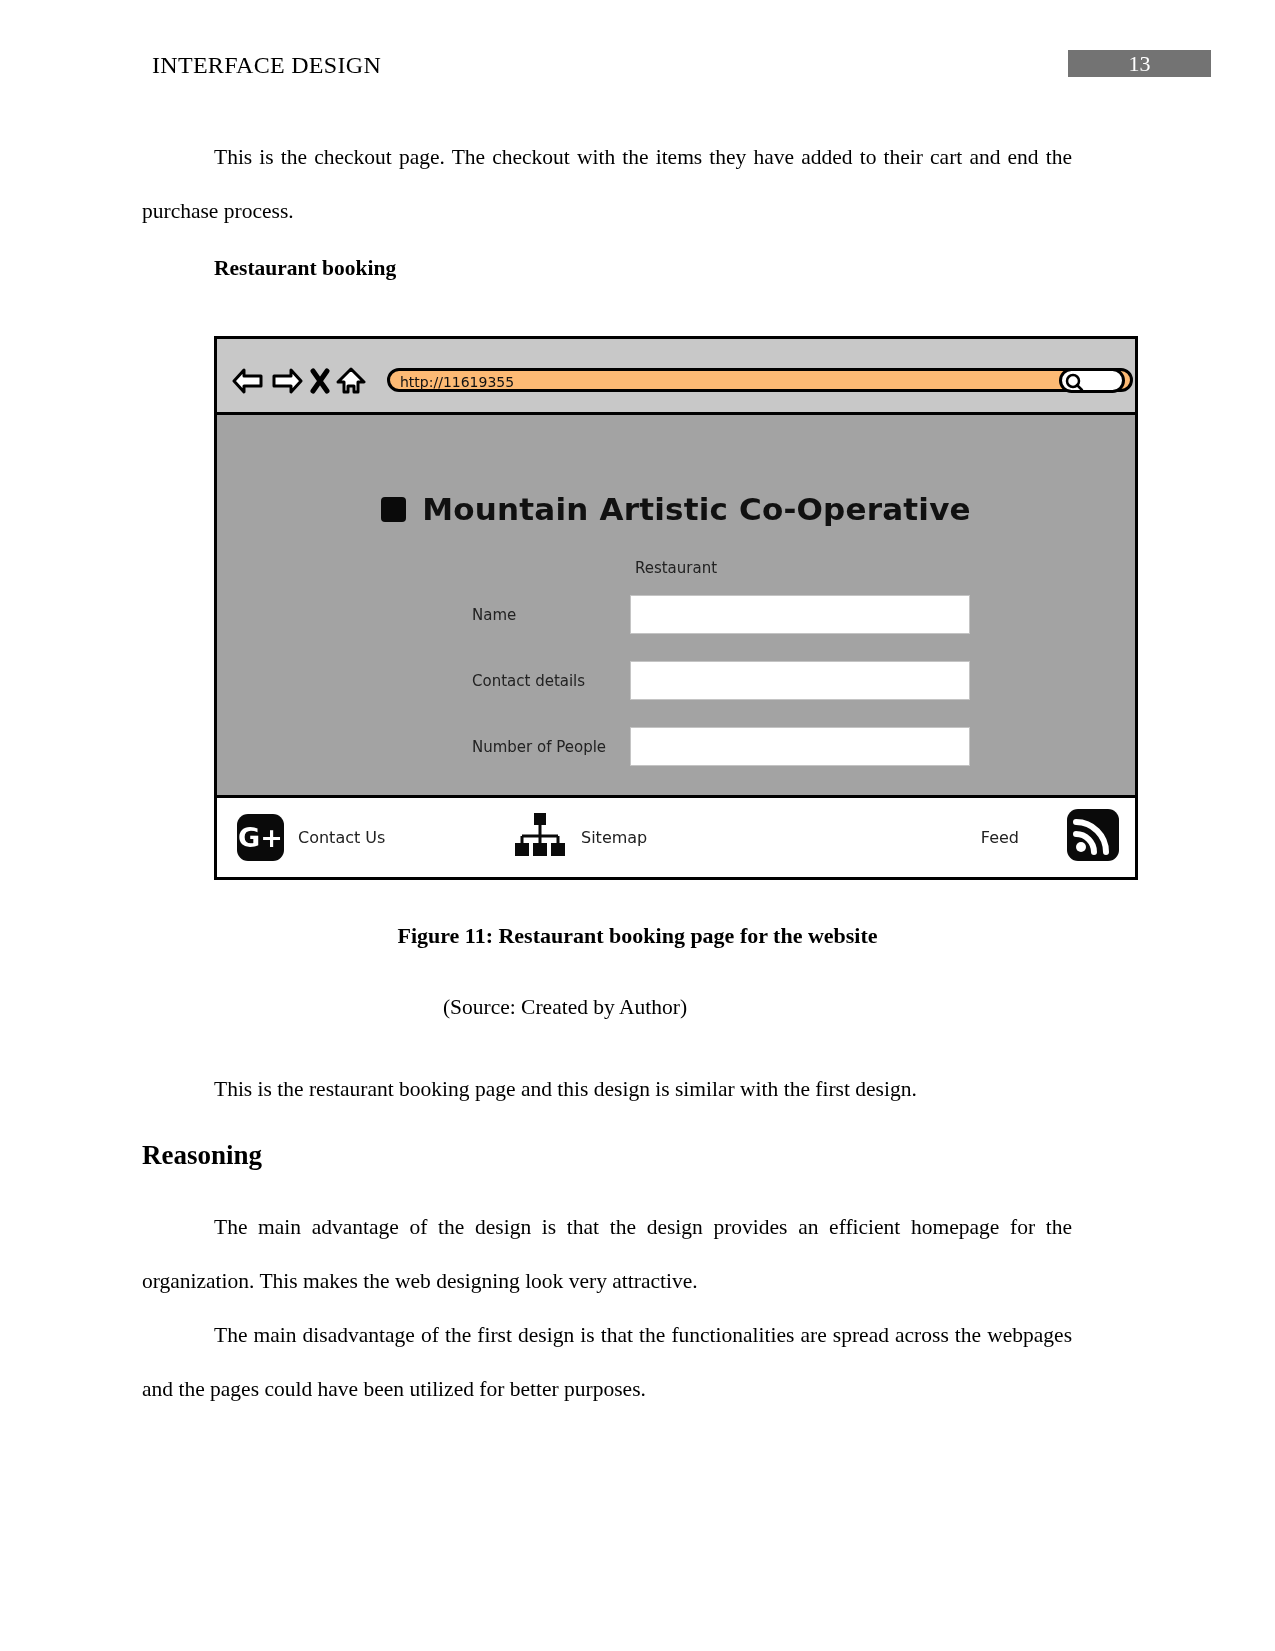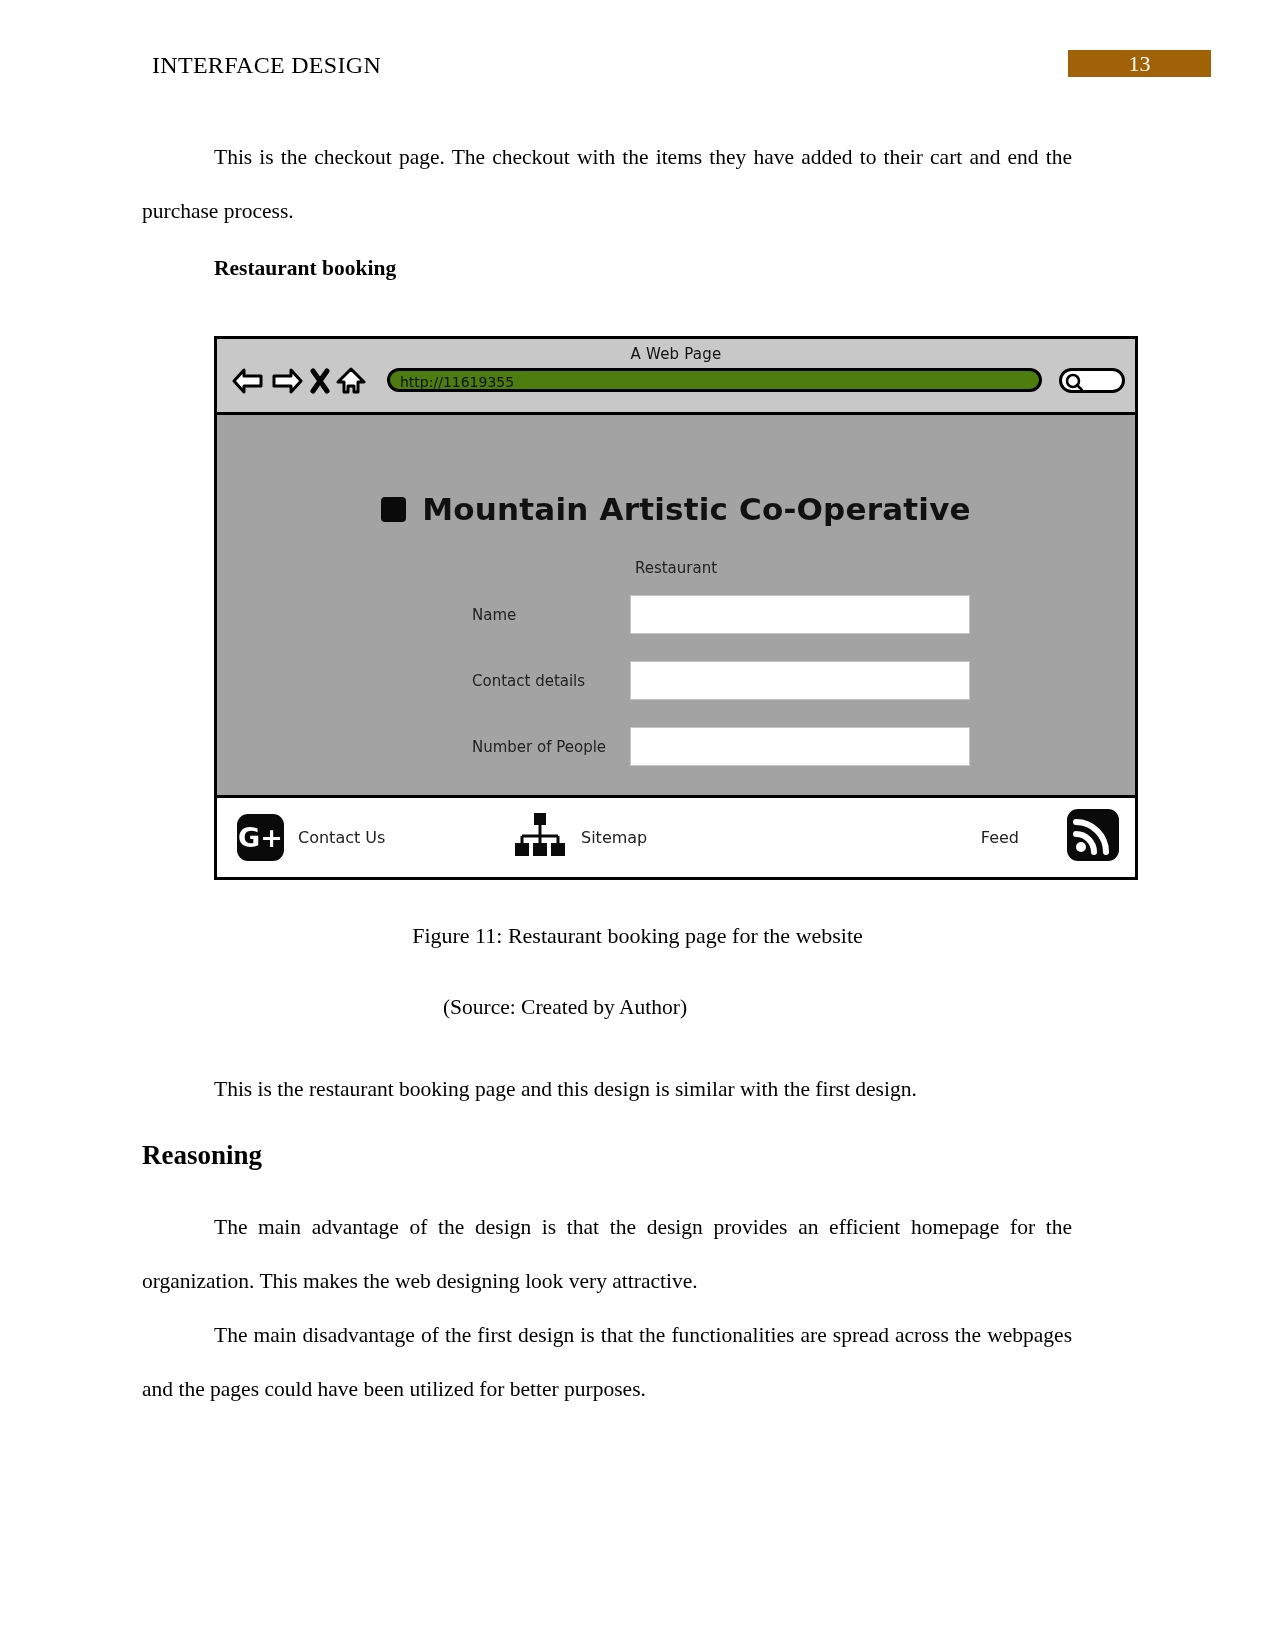--- a/index.html
+++ b/index.html
@@ -31,21 +31,21 @@
     font-size: 24px;
     letter-spacing: .3px;
     white-space: nowrap;
   }
   .page-number-box {
     position: absolute;
     right: 64px;
     top: -2px;
     width: 143px;
     height: 27px;
-    background: #a16207;
+    background: #737373;
     color: #ffffff;
     font-size: 22px;
     text-align: center;
     line-height: 27px;
   }
 
   
   .doc {
     position: absolute;
     left: 142px;
@@ -101,25 +101,25 @@
     top: 28px;
     display: flex;
     align-items: center;
     gap: 5px;
   }
   .nav-icons svg { display: block; }
   .url-bar {
     position: absolute;
     left: 170px;
     top: 29px;
-    width: 655px;
+    width: 746px;
     height: 24px;
     border: 3px solid #000;
     border-radius: 12px;
-    background: #4d7c0f;
+    background: #fdba74;
     box-sizing: border-box;
   }
   .url-text {
     position: absolute;
     left: 10px;
     top: 3px;
     font-size: 14px;
     color: #111;
     white-space: nowrap;
   }
@@ -263,21 +263,21 @@
   }
 
   
   .caption {
     position: absolute;
     left: 0;
     top: 923px;
     width: 1275px;
     text-align: center;
     font-size: 22px;
-    font-weight: normal;
+    font-weight: bold;
   }
   .source {
     position: absolute;
     left: 0;
     top: 995px;
     width: 1130px;
     text-align: center;
     font-size: 21.5px;
   }
   .after-figure {
@@ -309,21 +309,20 @@
 </div>
 
 <div class="doc">
   <p class="body-par indented">This is the checkout page. The checkout with the items they have added to their cart and end the purchase process.</p>
   <div class="sub-head">Restaurant booking</div>
 </div>
 
 <div class="mockup">
 
   <div class="browser-chrome">
-    <div class="chrome-title">A Web Page</div>
 
     <div class="nav-icons">
       <span>
         <svg width="34" height="26" viewBox="0 0 34 26">
             <path d="M13 2 L3 13 L13 24 L13 18 L30 18 L30 8 L13 8 Z" fill="#fff" stroke="#000" stroke-width="3" stroke-linejoin="round"></path>
           </svg>
       </span>
       <span>
         <svg width="34" height="26" viewBox="0 0 34 26">
             <path d="M21 2 L31 13 L21 24 L21 18 L4 18 L4 8 L21 8 Z" fill="#fff" stroke="#000" stroke-width="3" stroke-linejoin="round"></path>

